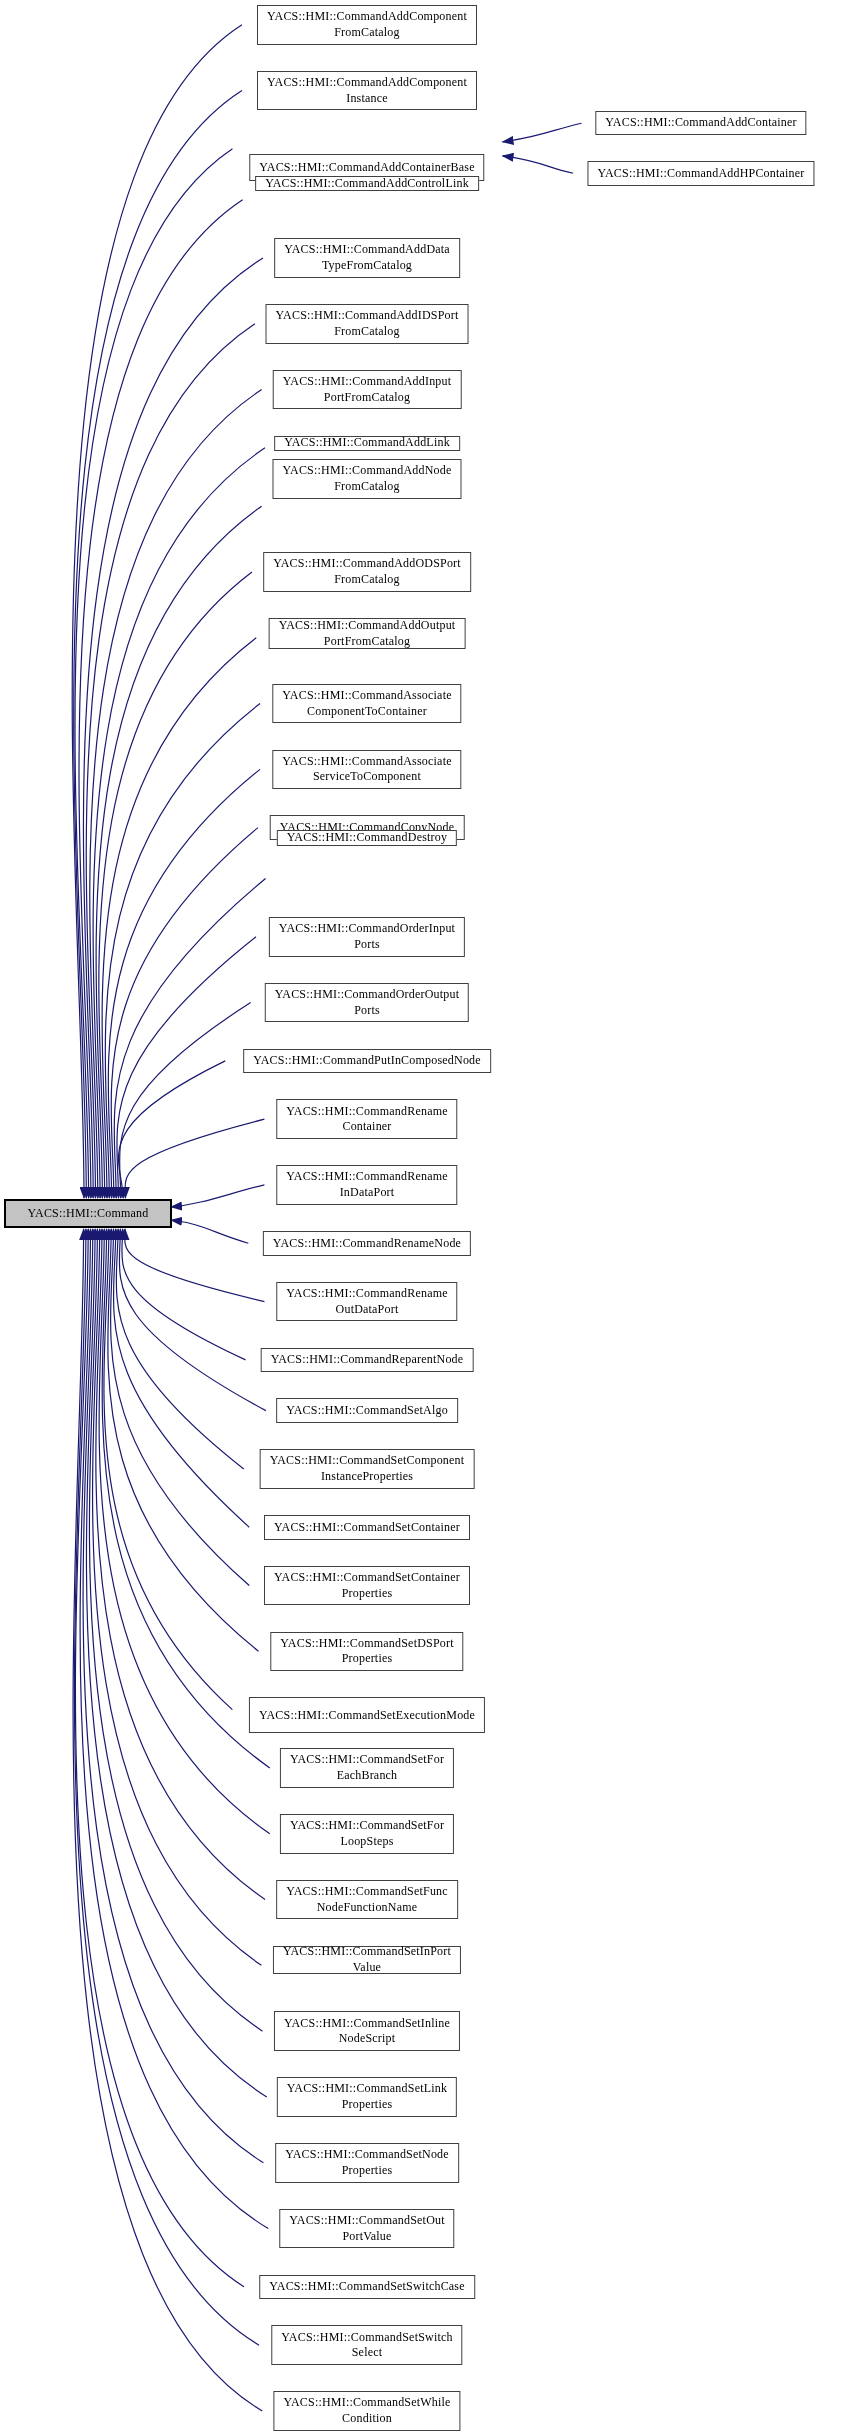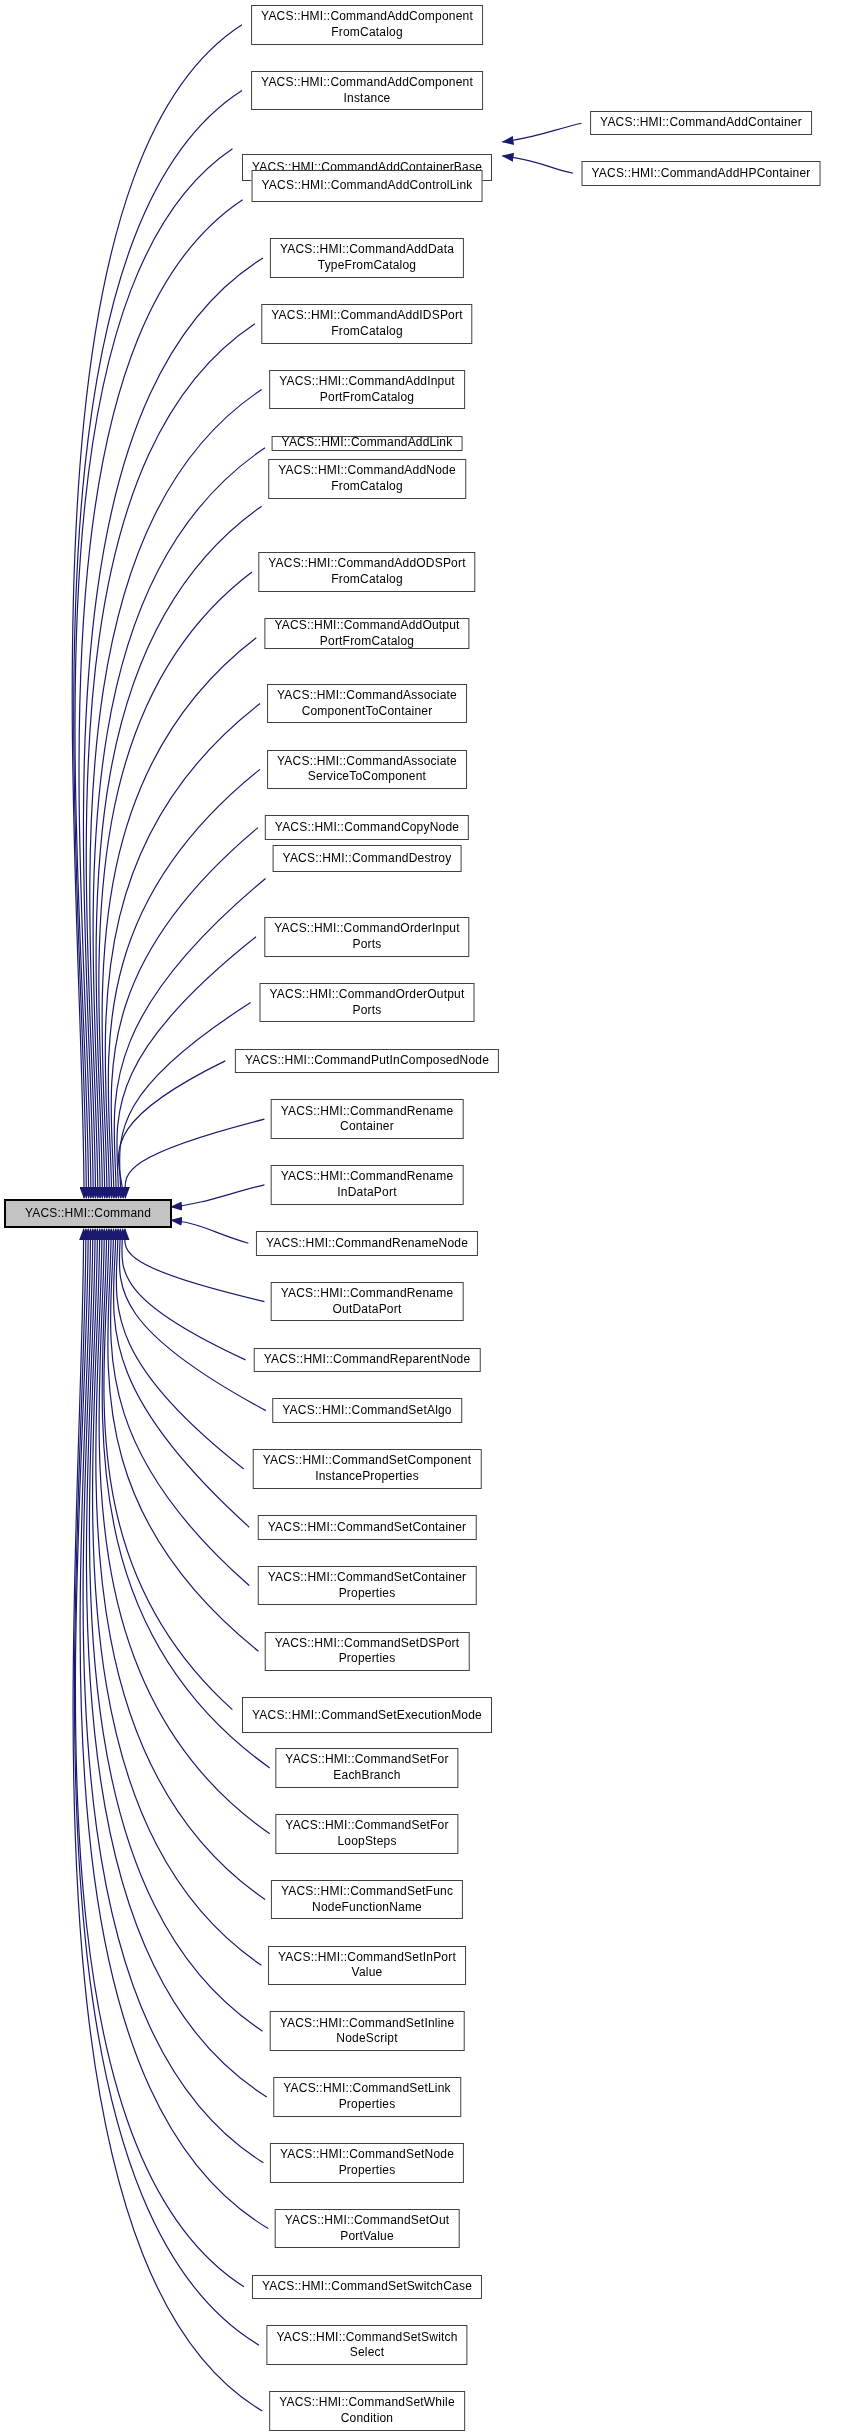--- a/index.html
+++ b/index.html
@@ -1,20 +1,20 @@
 <!DOCTYPE html>
 <html style="--edge-color: #191970; --node-border: #404040; --node-fill: #ffffff; --base-border: #000000; --base-fill: #c3c3c3; --text-color: #000000;"><head>
 <meta charset="utf-8">
 <style>
   html, body { margin: 0; padding: 0; background: #ffffff; }
   #diagram {
     position: relative;
     width: 841px;
     height: 2436px;
-    font-family: Liberation Sans, sans-serif;
+    font-family: Liberation Serif, serif;
     overflow: hidden;
   }
   #edge-svg { position: absolute; left: 0; top: 0; }
   .edge {
     fill: none;
     stroke: var(--edge-color, #191970);
     stroke-width: 1.2px;
   }
   .node {
     position: absolute;
@@ -96,40 +96,40 @@
       <path d="M262.203125,2410.9375 C8,2260.9375 83.6,1559.9425 83.6,1229" class="edge" marker-end="url(#arrow)"></path>
       <path d="M581.484375,123.25 C553.484375,129.25 541.53125,136.84375 502.53125,141.84375" class="edge" marker-end="url(#arrow)"></path>
       <path d="M573.1484375,173.25 C545.1484375,167.25 541.53125,160.84375 502.53125,155.84375" class="edge" marker-end="url(#arrow)"></path>
     </svg>
   <div id="node-layer">
       <div class="node mid" style="top: 5px; height: 39.5px;">YACS::HMI::CommandAddComponent
 FromCatalog</div>
       <div class="node mid" style="top: 70.8px; height: 39.5px;">YACS::HMI::CommandAddComponent
 Instance</div>
       <div class="node mid" style="top: 154px; height: 27px;">YACS::HMI::CommandAddContainerBase</div>
-      <div class="node mid" style="top: 170px; height: 32px;">YACS::HMI::CommandAddControlLink</div>
+      <div class="node mid" style="top: 176px; height: 15px;">YACS::HMI::CommandAddControlLink</div>
       <div class="node mid" style="top: 238.2px; height: 39.5px;">YACS::HMI::CommandAddData
 TypeFromCatalog</div>
       <div class="node mid" style="top: 304px; height: 39.5px;">YACS::HMI::CommandAddIDSPort
 FromCatalog</div>
       <div class="node mid" style="top: 369.8px; height: 39.5px;">YACS::HMI::CommandAddInput
 PortFromCatalog</div>
       <div class="node mid" style="top: 435.6px; height: 15px;">YACS::HMI::CommandAddLink</div>
       <div class="node mid" style="top: 459px; height: 39.5px;">YACS::HMI::CommandAddNode
 FromCatalog</div>
       <div class="node mid" style="top: 552.2px; height: 39.5px;">YACS::HMI::CommandAddODSPort
 FromCatalog</div>
       <div class="node mid" style="top: 618px; height: 31px;">YACS::HMI::CommandAddOutput
 PortFromCatalog</div>
       <div class="node mid" style="top: 683.8px; height: 39.5px;">YACS::HMI::CommandAssociate
 ComponentToContainer</div>
       <div class="node mid" style="top: 749.6px; height: 39.5px;">YACS::HMI::CommandAssociate
 ServiceToComponent</div>
       <div class="node mid" style="top: 815.4px; height: 24.5px;">YACS::HMI::CommandCopyNode</div>
-      <div class="node mid" style="top: 830px; height: 27px; margin-top: 15px;">YACS::HMI::CommandDestroy</div>
+      <div class="node mid" style="top: 830px; height: 16px;">YACS::HMI::CommandDestroy</div>
       <div class="node mid" style="top: 917px; height: 39.5px;">YACS::HMI::CommandOrderInput
 Ports</div>
       <div class="node mid" style="top: 982.8px; height: 39.5px;">YACS::HMI::CommandOrderOutput
 Ports</div>
       <div class="node mid" style="top: 1048.6px; height: 24.5px;">YACS::HMI::CommandPutInComposedNode</div>
       <div class="node mid" style="top: 1099.4px; height: 39.5px;">YACS::HMI::CommandRename
 Container</div>
       <div class="node mid" style="top: 1165.2px; height: 39.5px;">YACS::HMI::CommandRename
 InDataPort</div>
       <div class="node mid" style="top: 1231px; height: 24.5px;">YACS::HMI::CommandRenameNode</div>
@@ -144,21 +144,21 @@
 Properties</div>
       <div class="node mid" style="top: 1631.6px; height: 39.5px;">YACS::HMI::CommandSetDSPort
 Properties</div>
       <div class="node mid" style="top: 1697.4px; height: 36px;">YACS::HMI::CommandSetExecutionMode</div>
       <div class="node mid" style="top: 1748.2px; height: 39.5px;">YACS::HMI::CommandSetFor
 EachBranch</div>
       <div class="node mid" style="top: 1814px; height: 39.5px;">YACS::HMI::CommandSetFor
 LoopSteps</div>
       <div class="node mid" style="top: 1879.8px; height: 39.5px;">YACS::HMI::CommandSetFunc
 NodeFunctionName</div>
-      <div class="node mid" style="top: 1945.6px; height: 39px;">YACS::HMI::CommandSetInPort
+      <div class="node mid" style="top: 1945.6px; height: 28px;">YACS::HMI::CommandSetInPort
 Value</div>
       <div class="node mid" style="top: 2011.4px; height: 39.5px;">YACS::HMI::CommandSetInline
 NodeScript</div>
       <div class="node mid" style="top: 2077.2px; height: 39.5px;">YACS::HMI::CommandSetLink
 Properties</div>
       <div class="node mid" style="top: 2143px; height: 39.5px;">YACS::HMI::CommandSetNode
 Properties</div>
       <div class="node mid" style="top: 2208.8px; height: 39.5px;">YACS::HMI::CommandSetOut
 PortValue</div>
       <div class="node mid" style="top: 2274.6px; height: 24.5px;">YACS::HMI::CommandSetSwitchCase</div>

